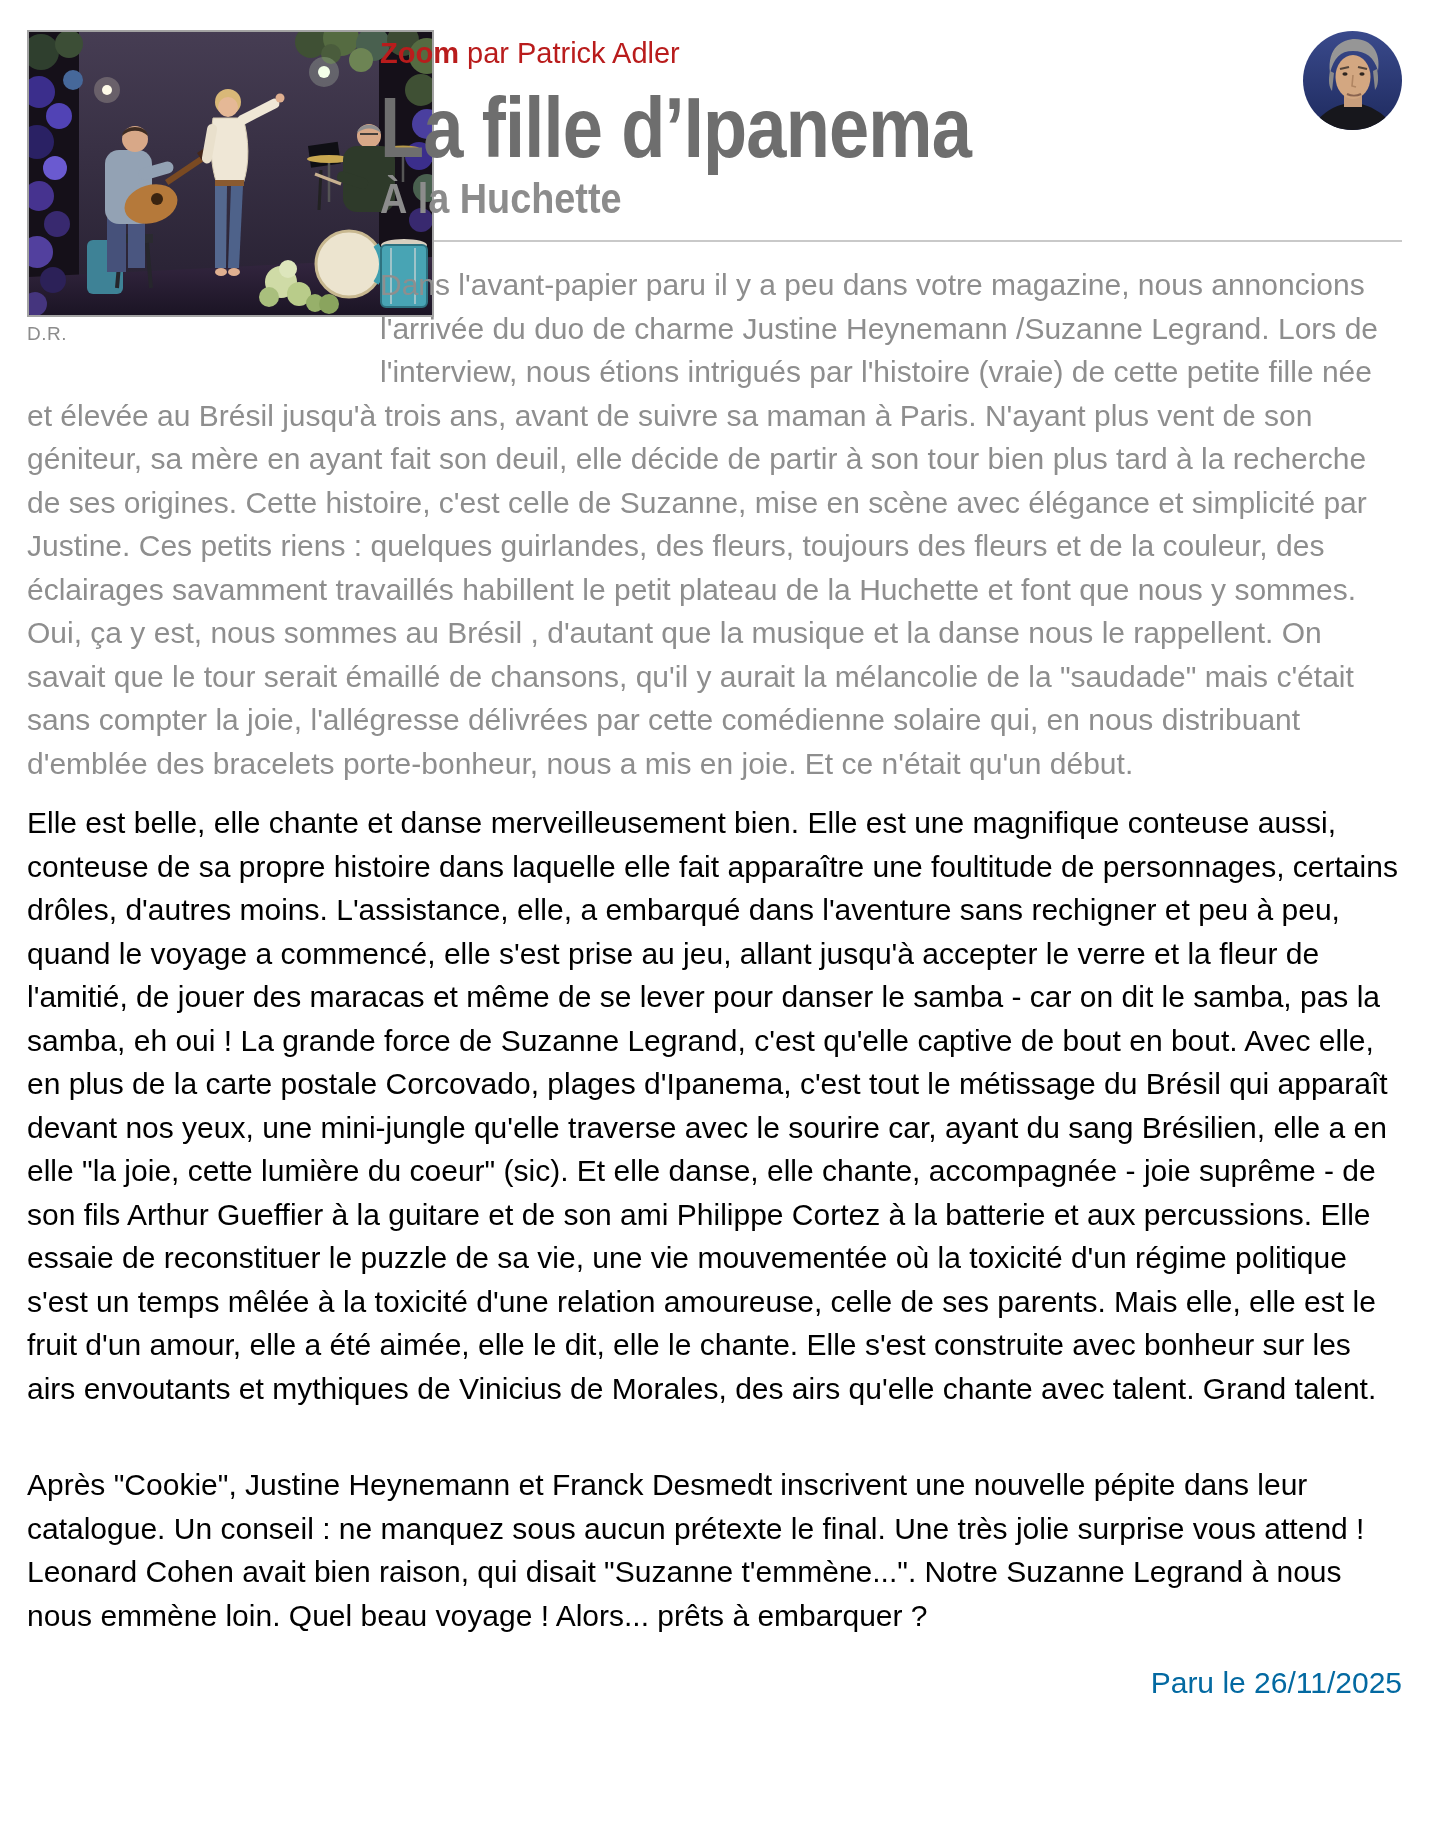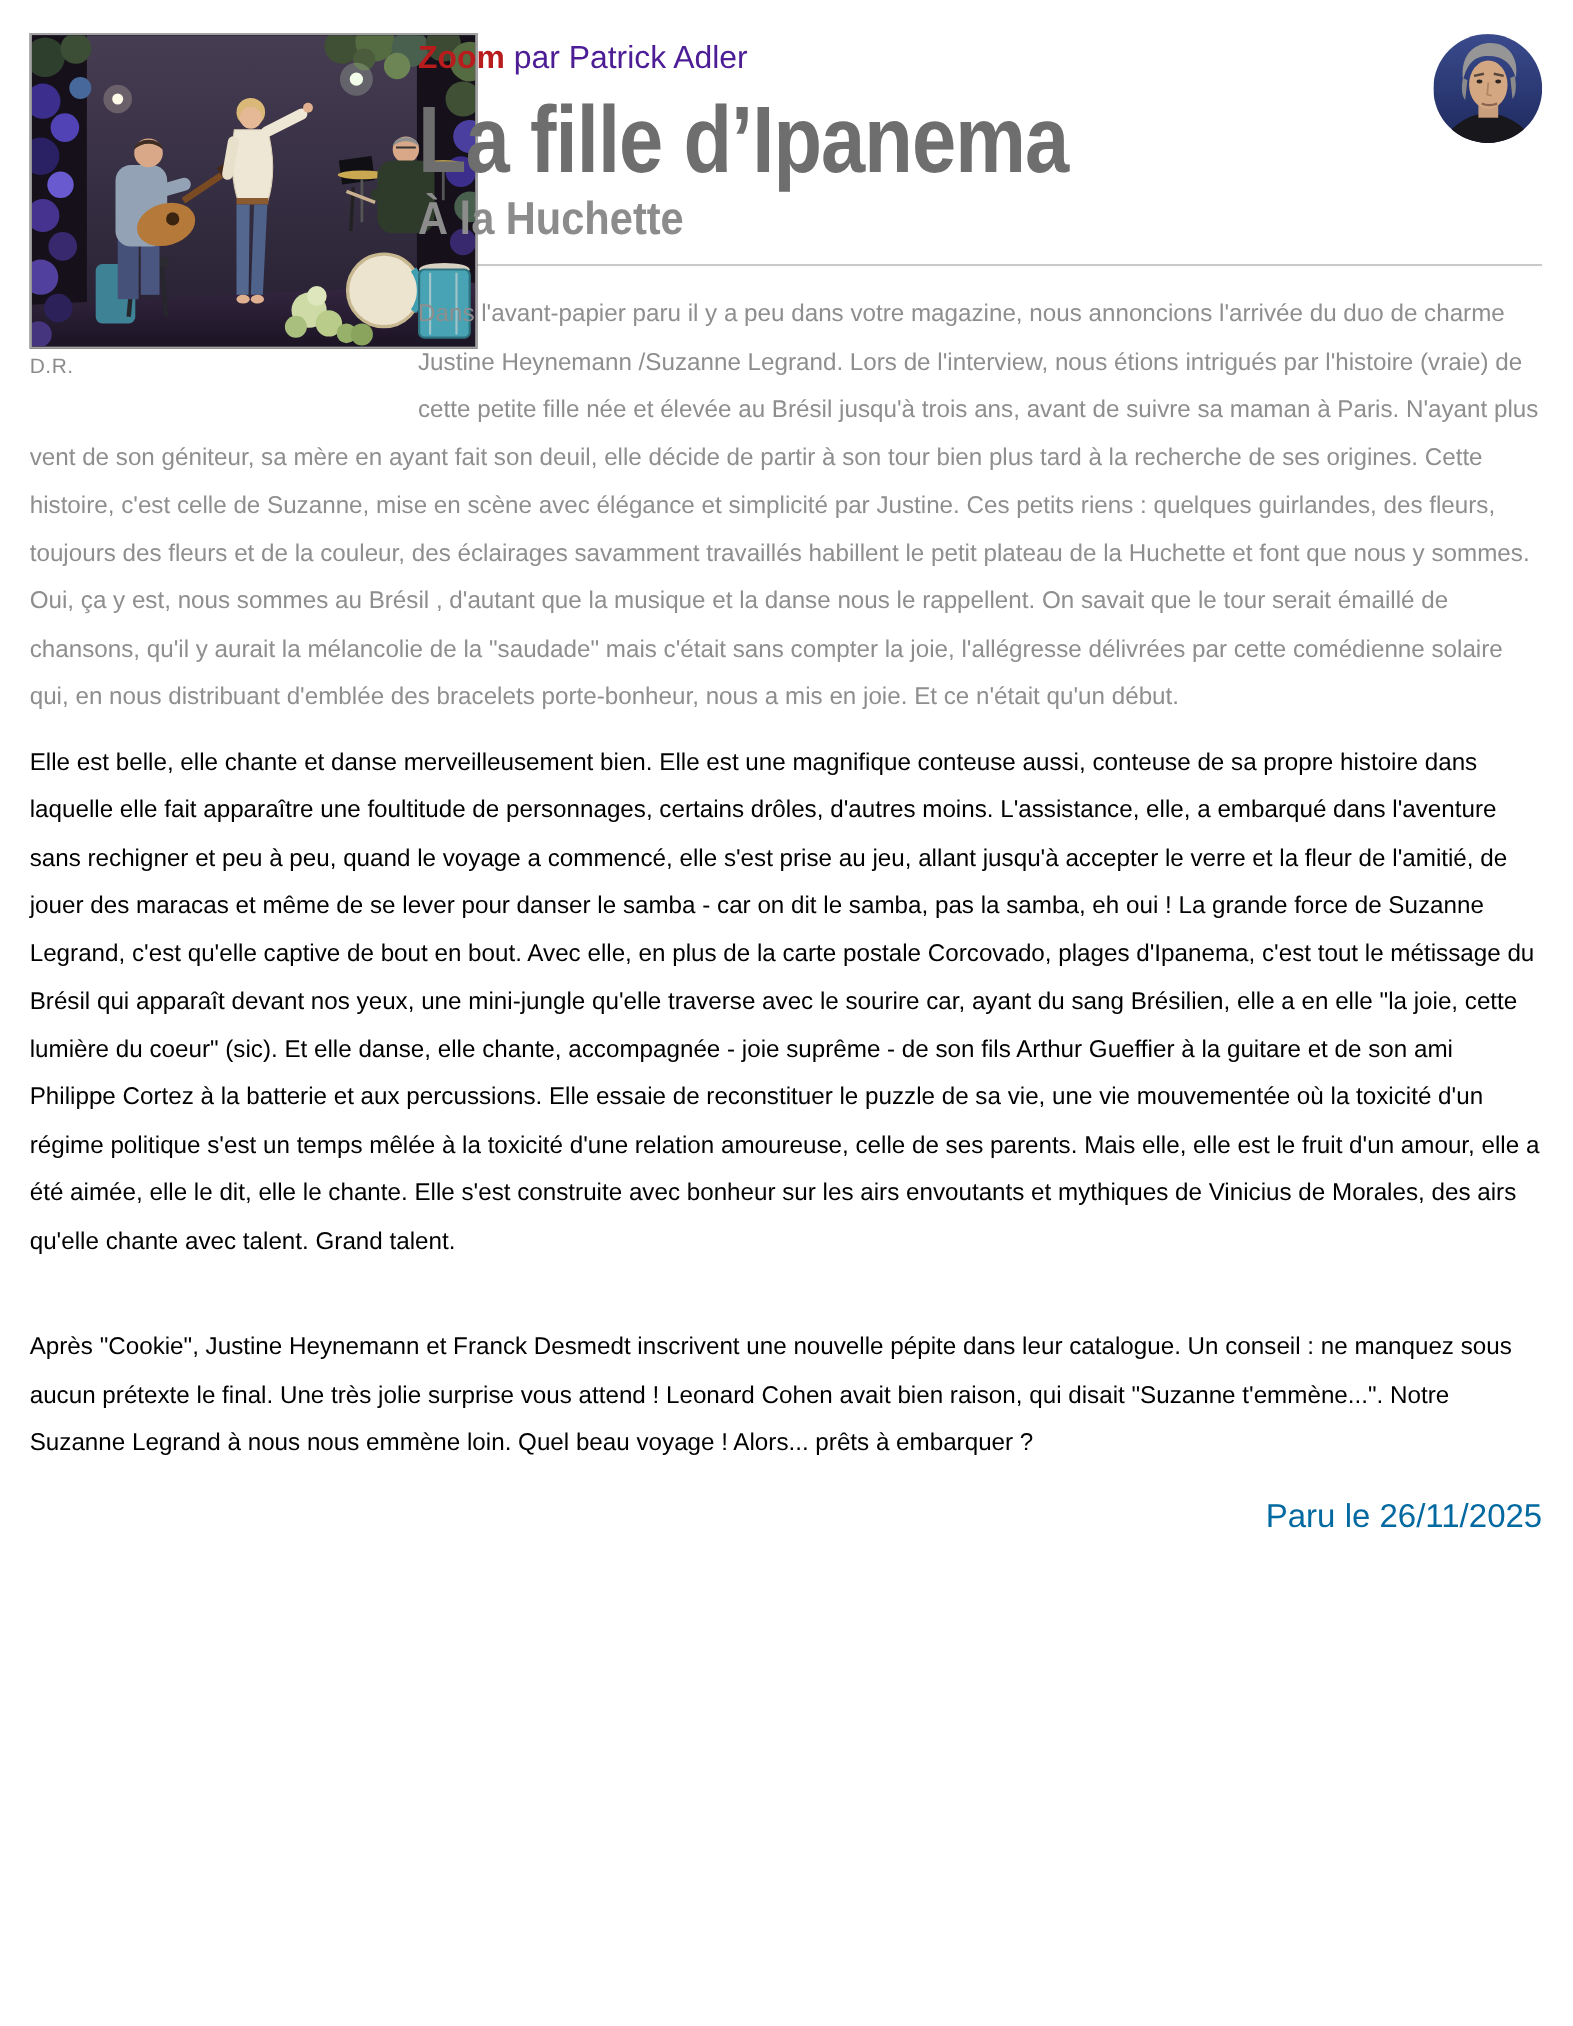--- a/index.html
+++ b/index.html
@@ -12,33 +12,33 @@
   
   .photo-block{float:left;width:324px;margin:30px 29px 40px 0;}
   .photo-frame{width:403px;height:283px;border:2px solid #a3a3a3;background:#151019;overflow:hidden;}
   .photo-frame svg{display:block;}
   .photo-credit{margin-top:6px;font-size:19px;line-height:22px;color:#8c8c8c;letter-spacing:.5px;}
 
   
   .header-col{overflow:hidden;padding-top:36px;}
   .rubric-line{font-size:29px;line-height:34px;white-space:nowrap;}
   .rubric{font-weight:700;color:#b91c1c;}
-  .byline{color:#4c1d95;}
+  .byline{color:#b91c1c;}
   h1.title{
     margin:22px 0 0 0;font-size:86px;line-height:70px;font-weight:700;color:#6e6e6e;
     letter-spacing:-1px;white-space:nowrap;transform:scaleX(.84);transform-origin:0 50%;
   }
   h2.subtitle{
     margin:14px 0 0 0;font-size:42px;line-height:46px;font-weight:700;color:#8c8c8c;
     white-space:nowrap;transform:scaleX(.9);transform-origin:0 50%;
   }
   .rule{border:none;border-top:2px solid #c9c9c9;margin:18px 0 0 0;height:0;}
 
   
-  .article p{margin:0;font-size:22px;line-height:43.5px;}
+  .article p{margin:0;font-size:30px;line-height:43.5px;}
   p.lead{margin-top:21px;color:#8e8e8e;}
   p.body-par{margin-top:16px;color:#000;}
   p.body-par.last{margin-top:53px;}
   .pub-date{margin-top:28px;text-align:right;font-size:30px;line-height:36px;color:#0369a1;}
 
   
   .avatar{position:absolute;top:31px;right:28px;width:99px;height:99px;border-radius:50%;overflow:hidden;}
   .avatar svg{display:block;}
 </style>
 </head>

